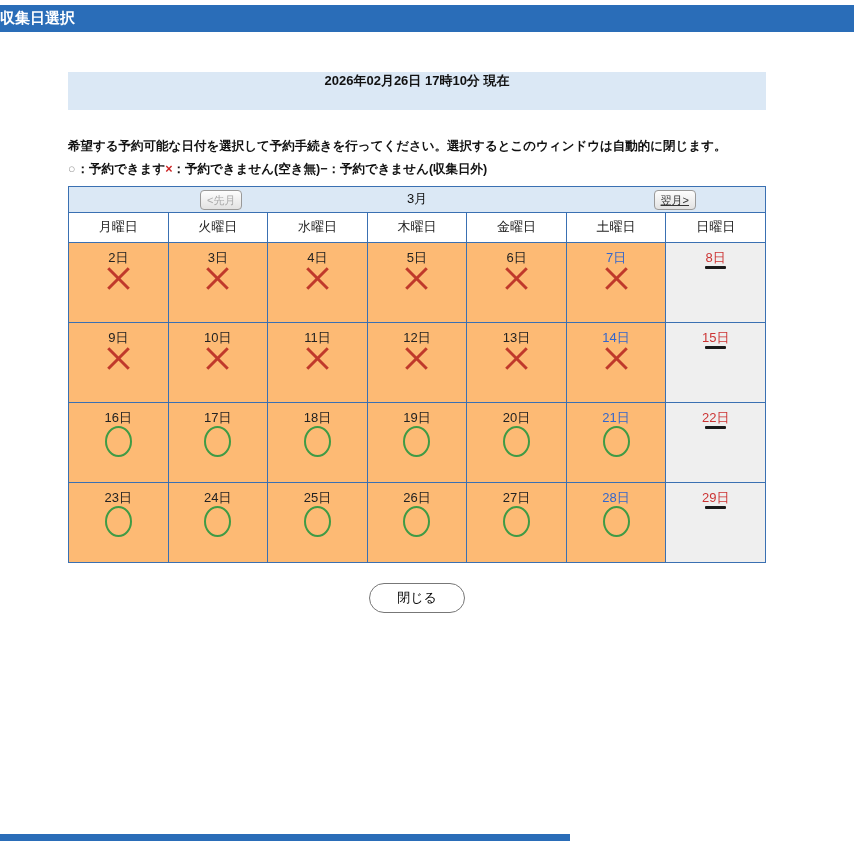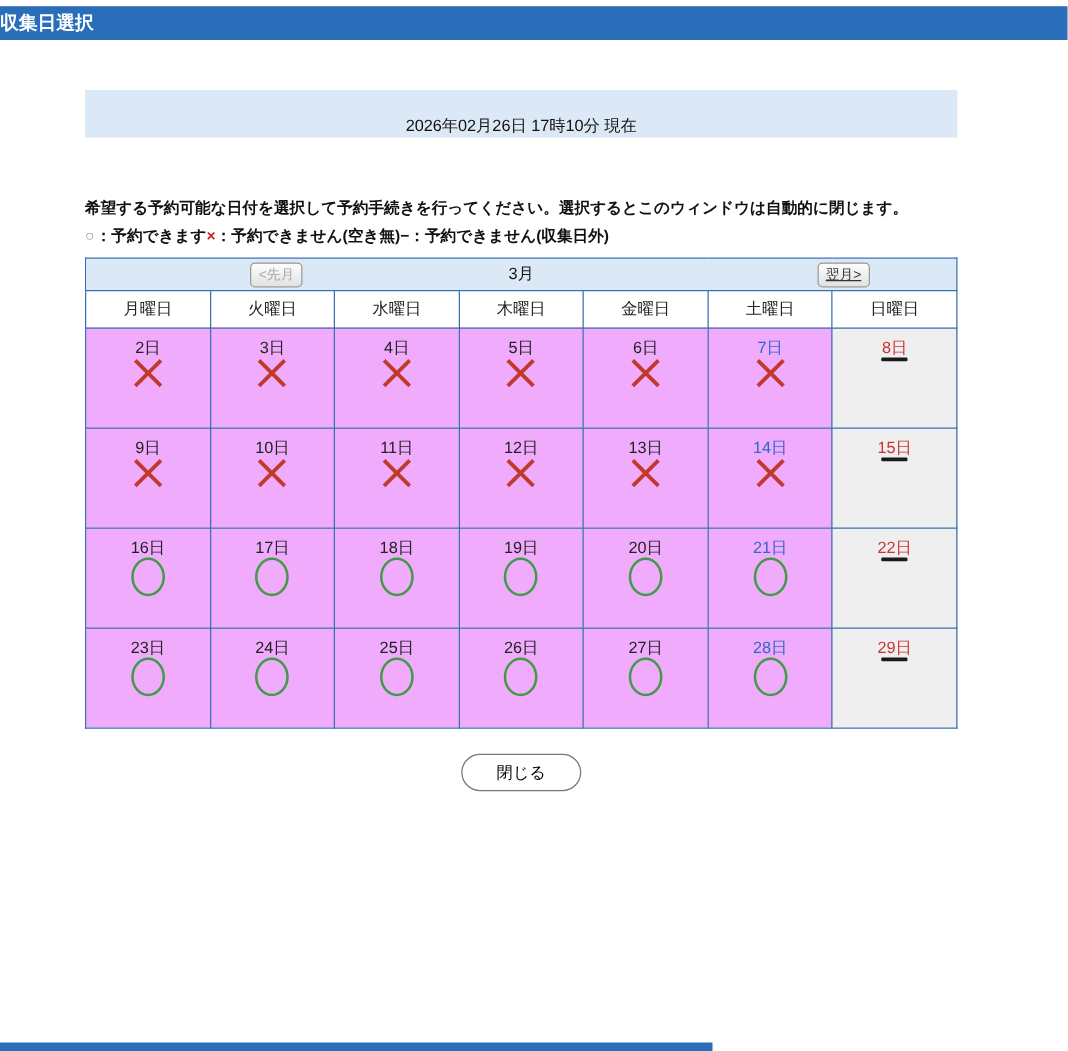--- a/index.html
+++ b/index.html
@@ -23,26 +23,26 @@
     font-size: 15px; font-weight: bold;
   }
 
   .content {
     position: absolute; top: 72px; left: 68px; width: 698px;
   }
 
   .timestamp-bar {
     width: 100%; height: 38px;
     background: #dbe8f5;
-    display: flex; align-items: flex-end; justify-content: center;
-    font-size: 13px; color: #111;
+    display: flex; align-items: flex-start; justify-content: center;
+    font-size: 13px; color: #111; font-weight: bold;
   }
 
   .instructions {
-    margin-top: 48px;
+    margin-top: 28px;
     font-size: 12.5px; font-weight: bold; color: #111;
     line-height: 1.35;
     white-space: nowrap;
   }
 
   .legend {
     margin-top: 6px; margin-bottom: 8px;
     font-size: 12.5px; font-weight: bold;
     display: flex; align-items: center;
   }
@@ -88,21 +88,21 @@
     font-size: 13px; font-weight: normal;
     color: #222;
     text-align: center;
   }
   th.saturday { color: #3366cc; }
   th.sunday   { color: #cc3333; font-family: Liberation Serif, serif; }
 
   tbody tr { height: 80px; }
   tbody tr.first-row { height: 66px; }
 
-  td.cell { vertical-align: top; background: #f0abfc; }
+  td.cell { vertical-align: top; background: #fdba74; }
   td.cell.shaded { background: #efefef; }
 
   .cell-inner { display: flex; flex-direction: column; align-items: center; height: 100%; }
   .date { margin-top: 6px; font-size: 13px; height: 17px; color: #222; }
   .date.saturday { color: #3366cc; }
   .date.sunday   { color: #cc3333; }
   .symwrap { flex: 1; display: flex; align-items: center; justify-content: center; width: 100%; padding-bottom: 6px; }
 
   
   .sym-circle {

